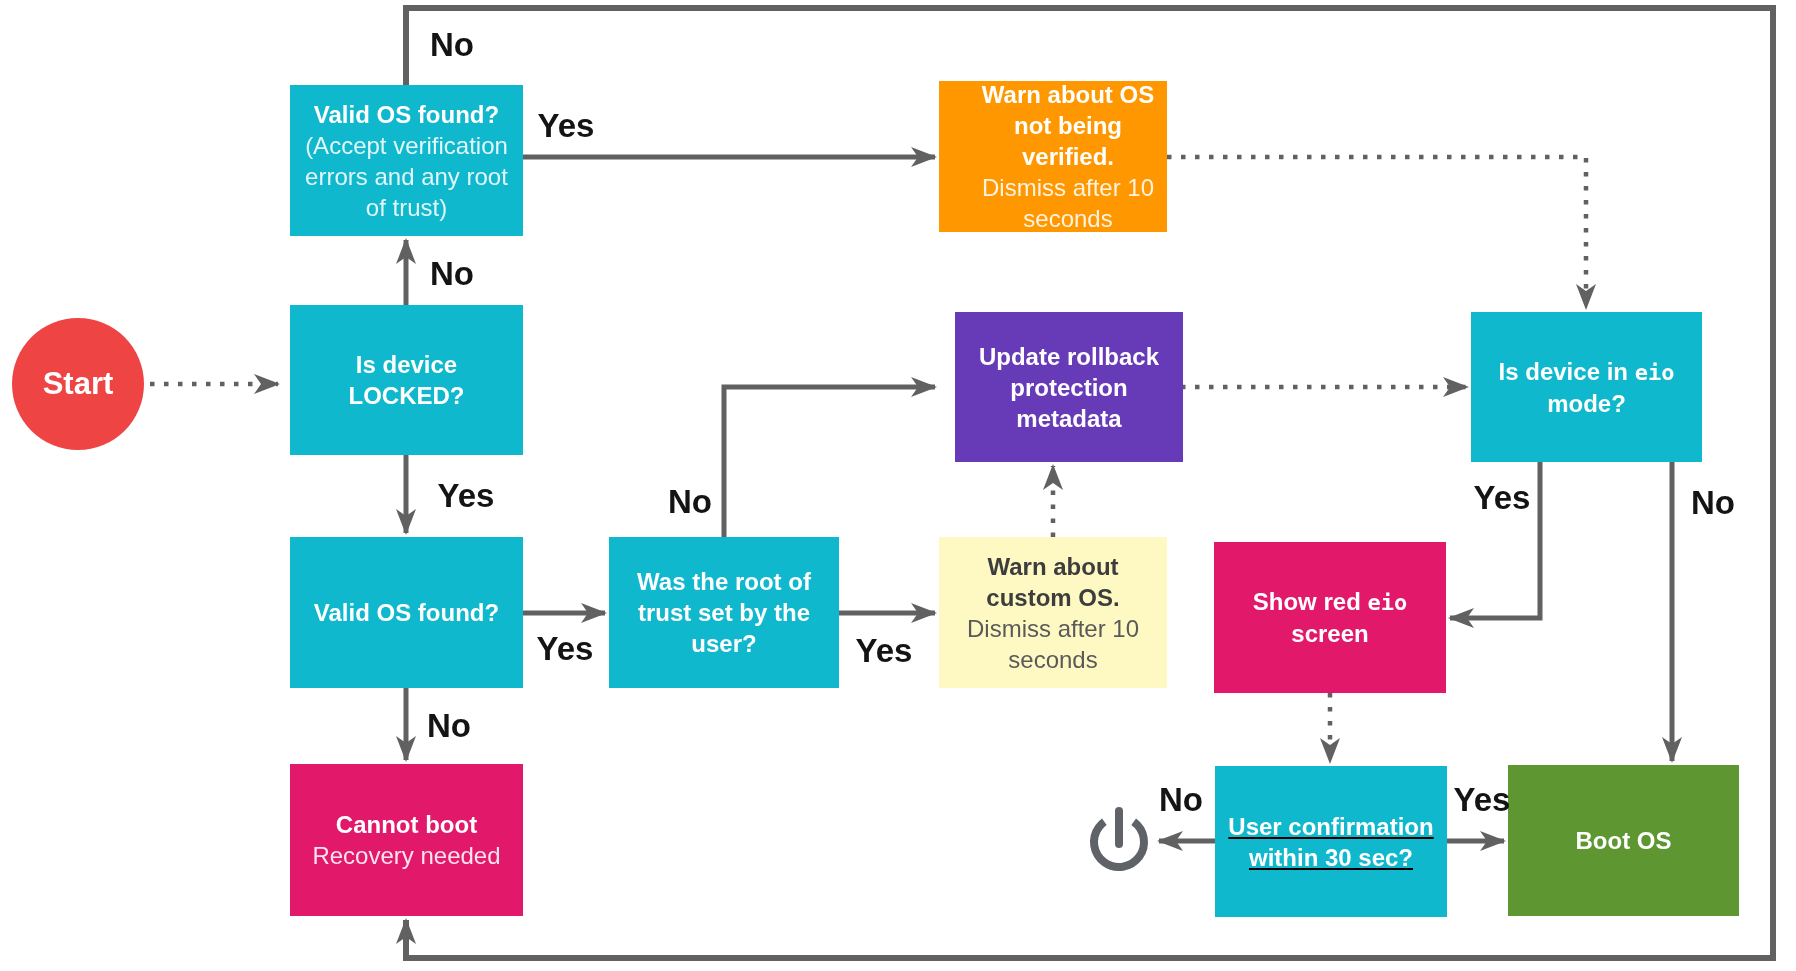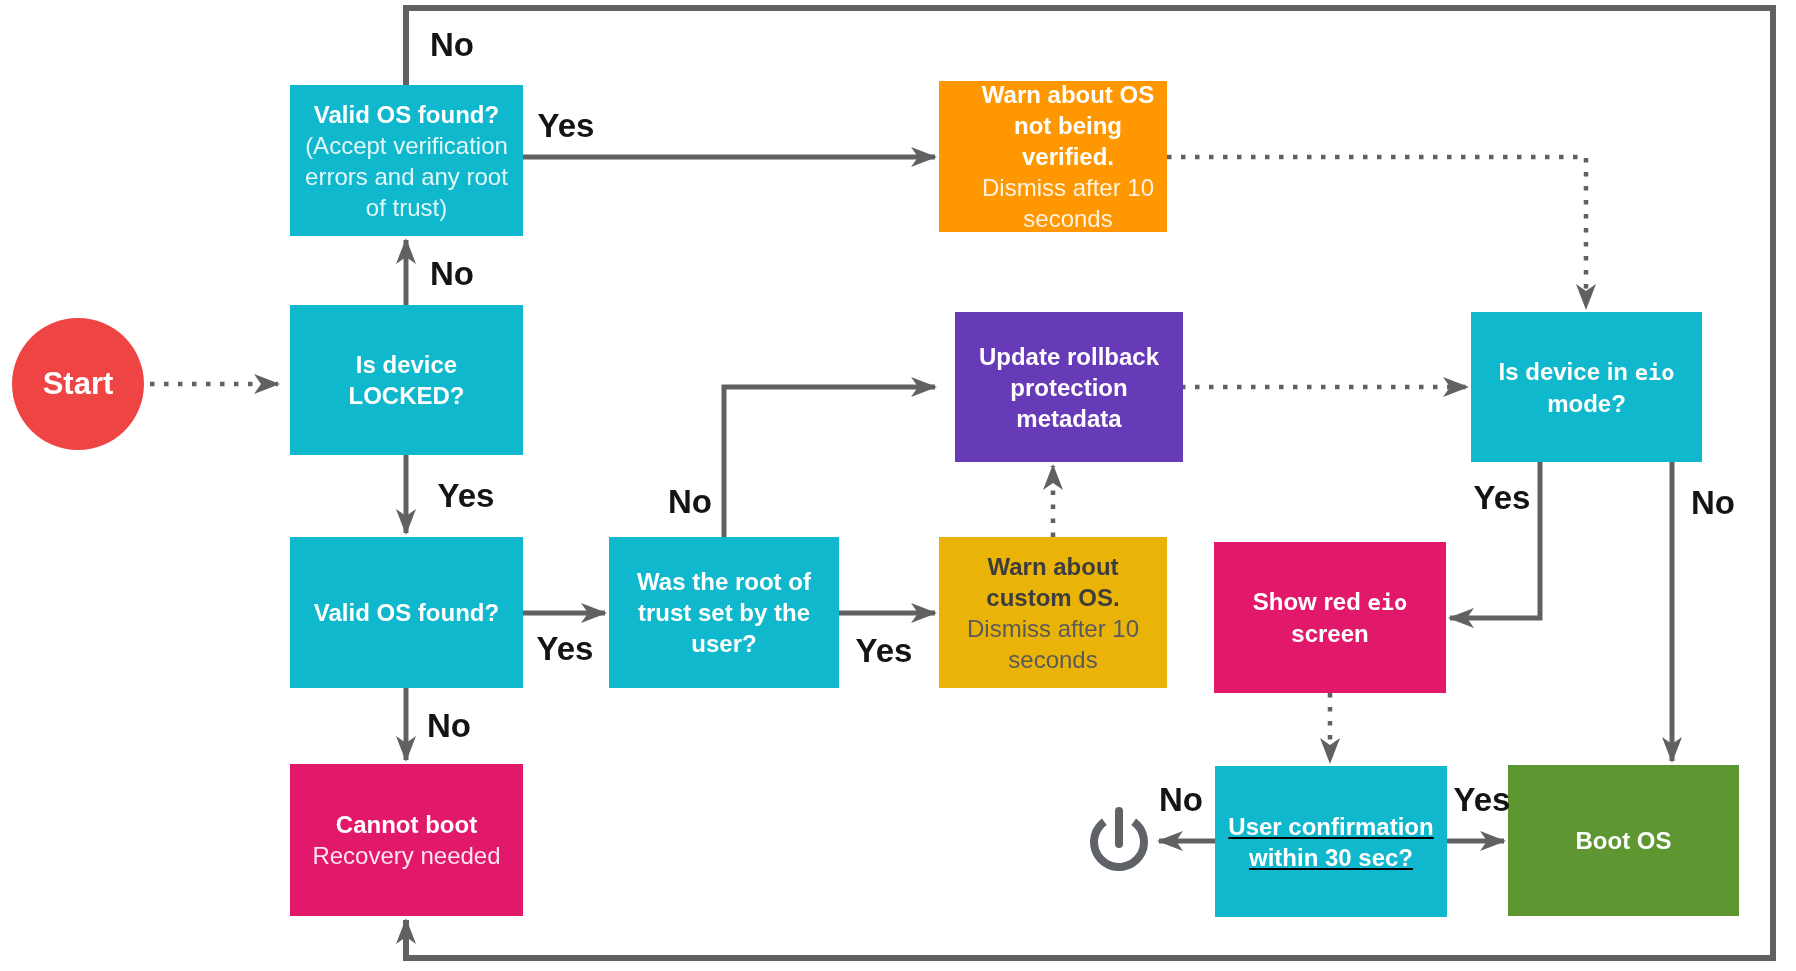--- a/index.html
+++ b/index.html
@@ -10,21 +10,21 @@
   .edge.thick{stroke-width:6;}
   .edge.dotted{stroke-width:4.5;stroke-dasharray:4.5 9.5;}
   .node{position:absolute;display:flex;flex-direction:column;justify-content:center;
         align-items:center;text-align:center;box-sizing:border-box;padding:6px 12px;
         line-height:31px;}
   .node .title{font-weight:bold;font-size:24px;color:#ffffff;}
   .node .subtitle{font-weight:300;font-size:24px;color:rgba(255,255,255,0.88);}
   .cyan{background:#0FB8CC;}
   .purple{background:#673AB7;}
   .orange{background:#FF9800;}
-  .yellow{background:#eab308;}
+  .yellow{background:#fef9c3;}
   .pink{background:#E2186B;}
   .green{background:#5E9732;}
   .yellow .title{color:#3d3d3d;}
   .yellow .subtitle{color:#5a5a5a;}
   .mono{font-family:"DejaVu Sans Mono","Liberation Mono",monospace;font-size:22px;}
   .start-circle{position:absolute;left:12px;top:318px;width:132px;height:132px;border-radius:50%;
         background:#ef4444;display:flex;align-items:center;justify-content:center;}
   .start-circle .title{font-size:31px;font-weight:bold;color:#fff;}
   .edge-label{position:absolute;transform:translate(-50%,-50%);font-weight:bold;
         font-size:33px;color:#141414;white-space:nowrap;}

